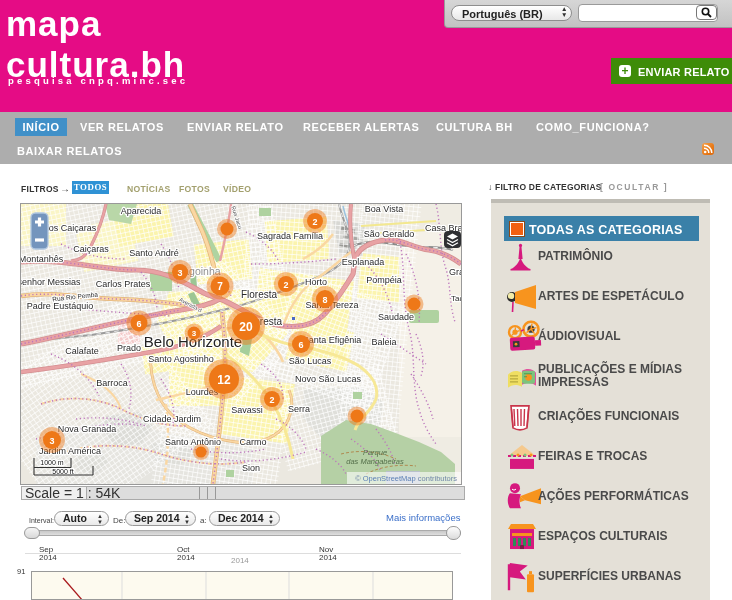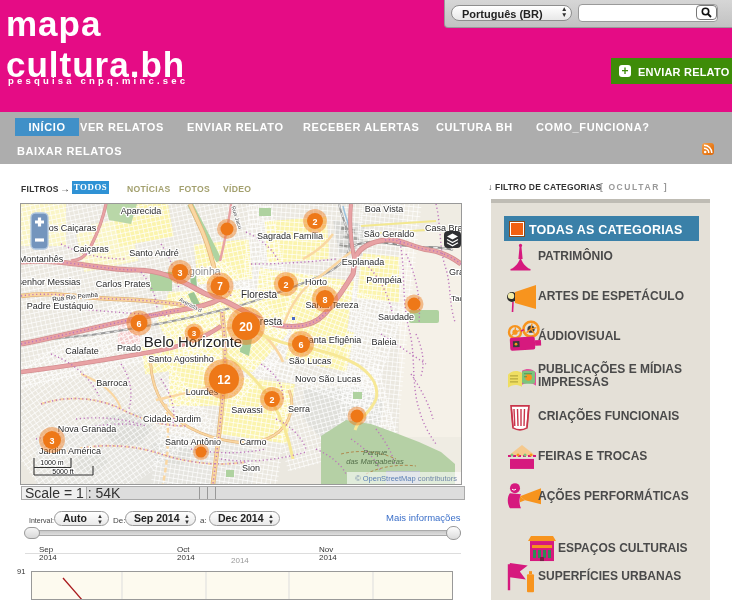--- a/index.html
+++ b/index.html
@@ -17,21 +17,21 @@
 #langarr{left:561px;top:6px;font-size:6.5px;color:#333;line-height:6px;text-align:center;}
 #searchbox{left:578px;top:4px;width:140px;height:18px;background:#fff;border:1px solid #9a9a9a;border-radius:4px;box-sizing:border-box;}
 #searchbtn{left:696px;top:5px;width:21px;height:15px;background:#fff;border:1px solid #777;border-radius:4px;box-sizing:border-box;}
 #greenbtn{left:611px;top:58px;width:121px;height:26px;background:#3E8C08;color:#fff;}
 #greenbtn .plus{position:absolute;left:8px;top:7px;width:12px;height:12px;background:#fff;border-radius:3px;
   color:#3E8C08;font-weight:bold;font-size:12px;line-height:12px;text-align:center;}
 #greenbtn .txt{position:absolute;left:27px;top:8px;font-size:11px;font-weight:bold;letter-spacing:0.2px;white-space:nowrap;}
 
 #nav{left:0;top:112px;width:732px;height:52px;background:#ADADAD;}
 .navitem{position:absolute;color:#fff;font-weight:bold;font-size:11px;letter-spacing:0.6px;white-space:nowrap;}
-#inicio{left:15px;top:118px;width:64px;height:18px;background:#4090C8;color:#fff;font-weight:bold;
+#inicio{left:15px;top:118px;width:52px;height:18px;background:#4090C8;color:#fff;font-weight:bold;
   font-size:11px;letter-spacing:0.6px;text-align:center;line-height:18px;}
 #rss{left:702px;top:143px;width:12px;height:12px;border-radius:3px;
   background:linear-gradient(135deg,#f4a14b,#e87917 60%,#d96a10);}
 #rss svg{position:absolute;left:0;top:0;}
 
 #filtros{left:21px;top:184px;font-size:8.5px;font-weight:bold;color:#333;letter-spacing:0.3px;}
 #farrow{left:60px;top:183px;font-size:10px;color:#333;font-weight:bold;}
 #todos{left:72px;top:181px;width:37px;height:12.5px;background:#2F92D5;color:#fff;font-weight:bold;
   font-size:8.8px;letter-spacing:0.6px;text-align:center;line-height:12.5px;font-family:Liberation Serif, serif;}
 .frlink{position:absolute;top:184px;font-size:8.6px;font-weight:bold;color:#A3A06E;letter-spacing:0.3px;padding-left:7px;}
@@ -500,21 +500,21 @@
 <div class="cat" style="top:476px;">
 <svg width="40" height="36" viewBox="0 0 40 36">
 <circle cx="10" cy="8" r="5" fill="#D6197E"></circle>
 <path d="M5 13 C2 16 2 24 5 28 L16 28 C14 24 14 18 16 14 Z" fill="#D6197E"></path>
 <path d="M15 16 L36 8 L36 24 L20 20 Z" fill="#F7941E"></path>
 <path d="M15 16 L15 22 L20 20" fill="#F7941E"></path>
 <path d="M7 9 q2 2 4 0" stroke="#fff" stroke-width="1" fill="none"></path>
 </svg>
 <div class="label">AÇÕES PERFORMÁTICAS</div>
   </div>
-<div class="cat" style="top:528px;margin-left:20px;">
+<div class="cat" style="top:516px;">
 <svg width="34" height="34" viewBox="0 0 34 34">
 <rect x="5" y="8" width="24" height="20" fill="#D6197E"></rect>
 <polygon points="3,8 6,3 28,3 31,8" fill="#F7941E"></polygon>
 <rect x="7" y="12" width="20" height="3" fill="#F7941E"></rect>
 <g fill="#2E8B57">
 <rect x="8" y="17" width="3" height="8"></rect>
         <rect x="13" y="17" width="3" height="8"></rect>
 <rect x="18" y="17" width="3" height="8"></rect>
         <rect x="23" y="17" width="3" height="8"></rect>
       </g>

